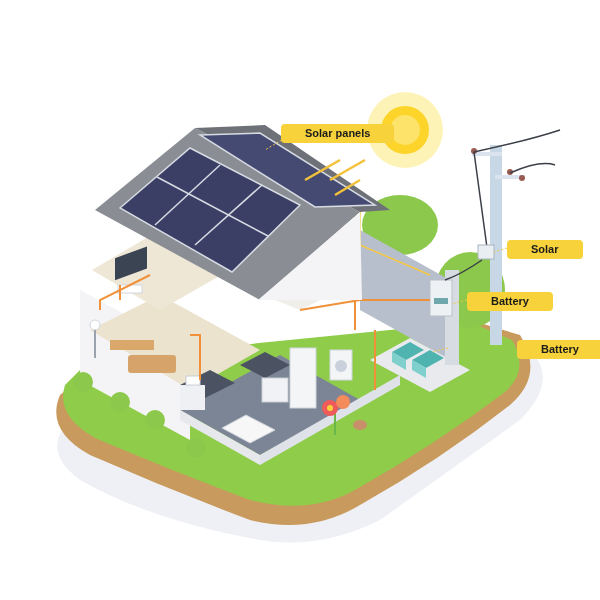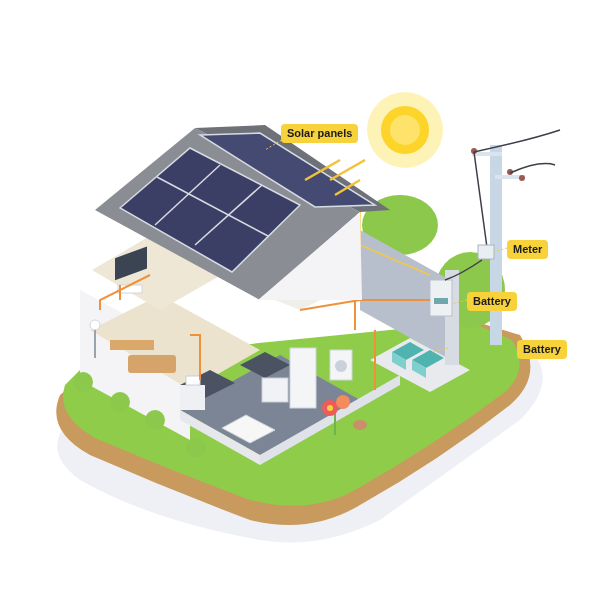--- a/index.html
+++ b/index.html
@@ -1,19 +1,19 @@
 <!DOCTYPE html>
 <html><head>
 <meta charset="utf-8">
 <style>
   html,body{margin:0;padding:0;background:#ffffff;}
   body{width:600px;height:600px;position:relative;overflow:hidden;font-family:"Liberation Sans",sans-serif;}
   #scene{position:absolute;left:0;top:0;width:600px;height:600px;}
   .label{position:absolute;background:#f7d23b;color:#1c1c1c;font-weight:bold;font-size:11px;
-         padding:3px 6px;border-radius:4px;line-height:13px;white-space:nowrap;
+         padding:3px 24px;border-radius:4px;line-height:13px;white-space:nowrap;
          font-family:"Liberation Sans",sans-serif;}
   #lbl-solar{left:281px;top:124px;}
   #lbl-meter{left:507px;top:240px;}
   #lbl-inverter{left:467px;top:292px;}
   #lbl-battery{left:472px;top:340px;margin-left:45px;}
 </style>
 </head>
 <body>
 
 <svg id="scene" viewBox="0 0 600 600" xmlns="http://www.w3.org/2000/svg">
@@ -132,15 +132,15 @@
 
   <g stroke="#f5c842" stroke-width="1" stroke-dasharray="2,2">
     <line x1="285" y1="138" x2="265" y2="150"></line>
     <line x1="507" y1="248" x2="494" y2="252"></line>
     <line x1="467" y1="300" x2="452" y2="304"></line>
     <line x1="448" y1="348" x2="432" y2="352"></line>
   </g>
 </svg>
 
 <div class="label" id="lbl-solar">Solar panels</div>
-<div class="label" id="lbl-meter">Meter</div>
+<div class="label" id="lbl-meter">Solar</div>
 <div class="label" id="lbl-inverter">Battery</div>
 <div class="label" id="lbl-battery">Battery</div>
 
 </body></html>

